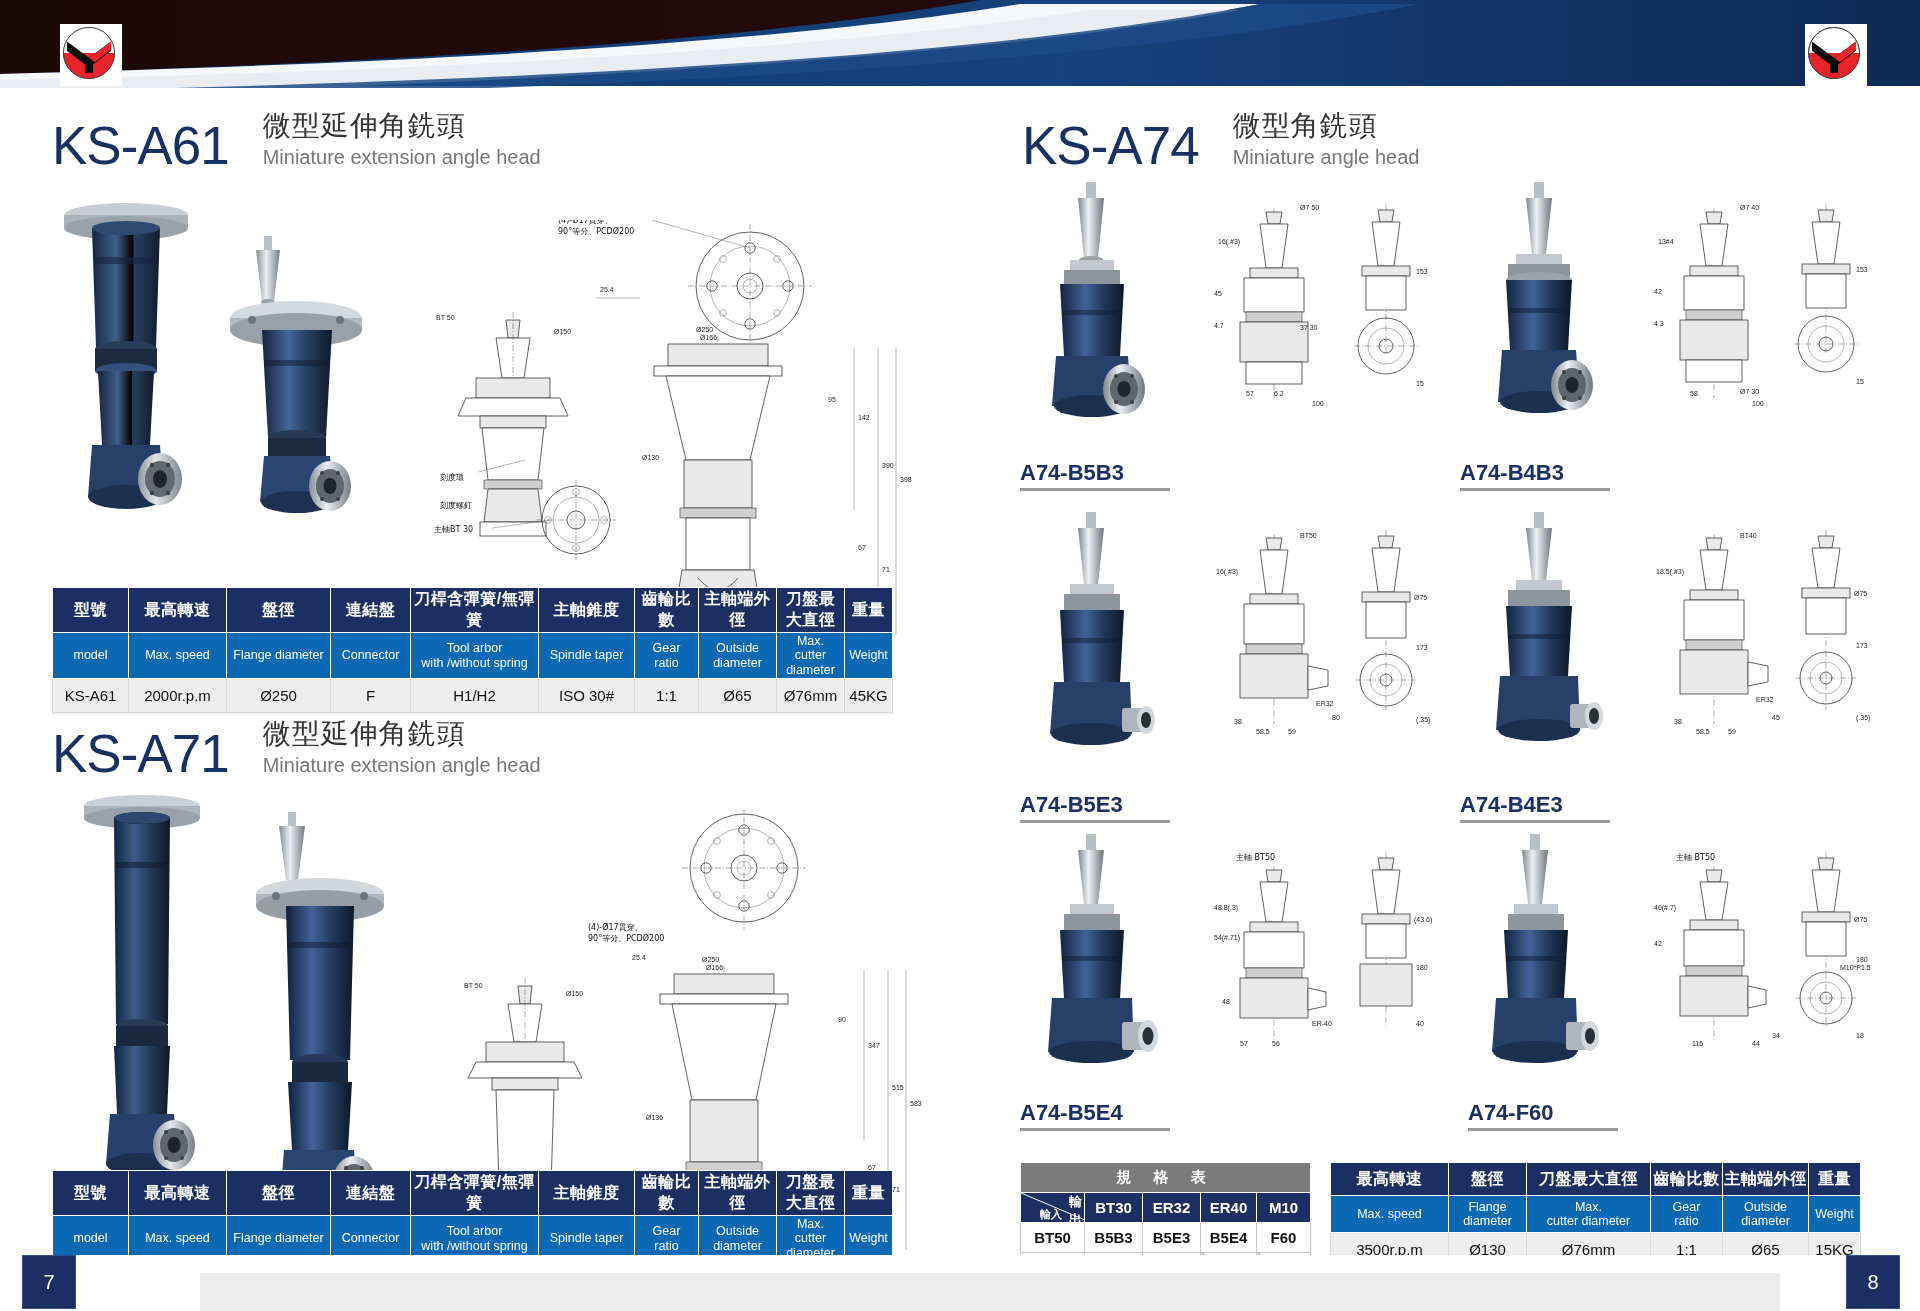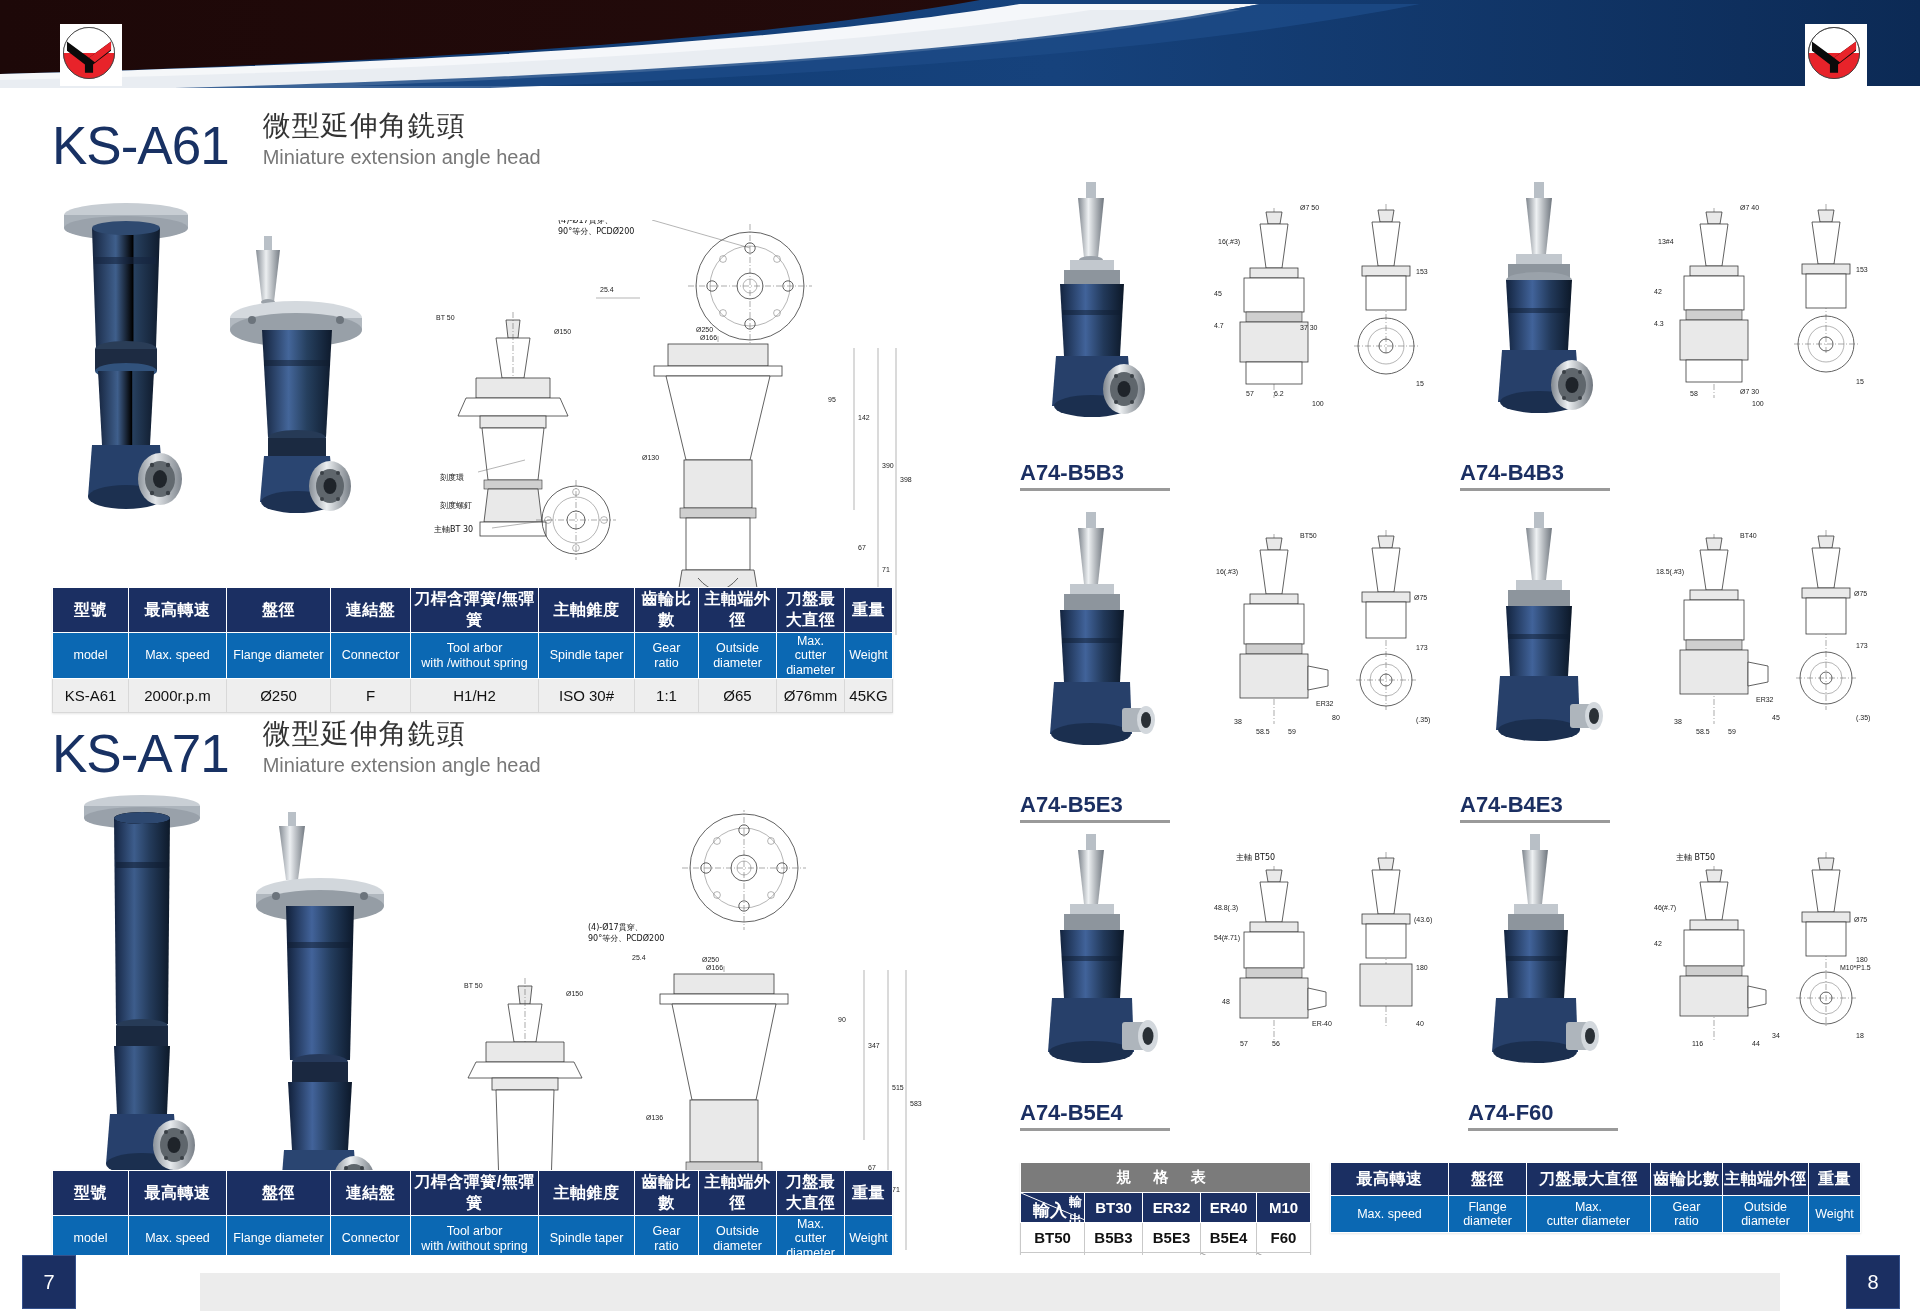--- a/index.html
+++ b/index.html
@@ -602,20 +602,27 @@
         <td>Ø65</td>
         <td>Ø76mm</td>
         <td>55KG</td>
       </tr>
     </tbody>
       </table>
   </div>
 
   <div class="leaf leaf-right">
 
+    <div class="title-row" style="left:62px;top:17px;">
+      <div class="model-name">KS-A74</div>
+      <div class="title-text">
+        <div class="title-cn">微型角銑頭</div>
+        <div class="title-en">Miniature angle head</div>
+      </div>
+    </div>
 
     <div class="photo" style="left:60px;top:88px;">
       <svg width="180" height="260" viewBox="0 0 180 260">
         <defs>
           <linearGradient id="shk1" x1="0" y1="0" x2="1" y2="0">
             <stop offset="0" stop-color="#7e858d"></stop>
               <stop offset="0.4" stop-color="#eef1f3"></stop>
             <stop offset="1" stop-color="#6f767e"></stop>
           </linearGradient>
           <linearGradient id="bd1" x1="0" y1="0" x2="1" y2="0">
@@ -1047,21 +1054,21 @@
       </colgroup>
       <tbody>
           <tr>
         <td class="mt-title" colspan="5">規 格 表</td>
       </tr>
       <tr>
         <td class="mt-corner">
           <svg class="diag" viewBox="0 0 64 27" preserveAspectRatio="none">
             <line x1="0" y1="0" x2="64" y2="27" stroke="#ffffff" stroke-width="1"></line>
           </svg>
-          <div style="position:absolute;left:12px;bottom:0px;font-size:17px;text-align:center;">輸入</div>
+          <div style="position:absolute;left:19px;bottom:0px;font-size:11px;text-align:center;">輸入</div>
           <div style="position:absolute;right:2px;top:0px;font-size:13px;margin-left:48px;">輸出</div>
         </td>
         <td class="mt-head">BT30</td>
         <td class="mt-head">ER32</td>
         <td class="mt-head">ER40</td>
         <td class="mt-head">M10</td>
       </tr>
       <tr>
         <td class="mt-cell">BT50</td>
         <td class="mt-cell">B5B3</td>
@@ -1106,20 +1113,28 @@
         <td>重量</td>
       </tr>
       <tr class="hdr-en">
         <td>Max. speed</td>
         <td>Flange<br>diameter</td>
         <td>Max.<br>cutter diameter</td>
         <td>Gear<br>ratio</td>
         <td>Outside<br>diameter</td>
         <td>Weight</td>
       </tr>
+      <tr class="datarow">
+        <td>3500r.p.m</td>
+        <td>Ø130</td>
+        <td>Ø76mm</td>
+        <td>1:1</td>
+        <td>Ø65</td>
+        <td>15KG</td>
+      </tr>
     </tbody>
       </table>
   </div>
 
   <div class="footer"></div>
   <div class="footer-band"></div>
   <div class="pagebox l">7</div>
   <div class="pagebox r">8</div>
 
 </div>

